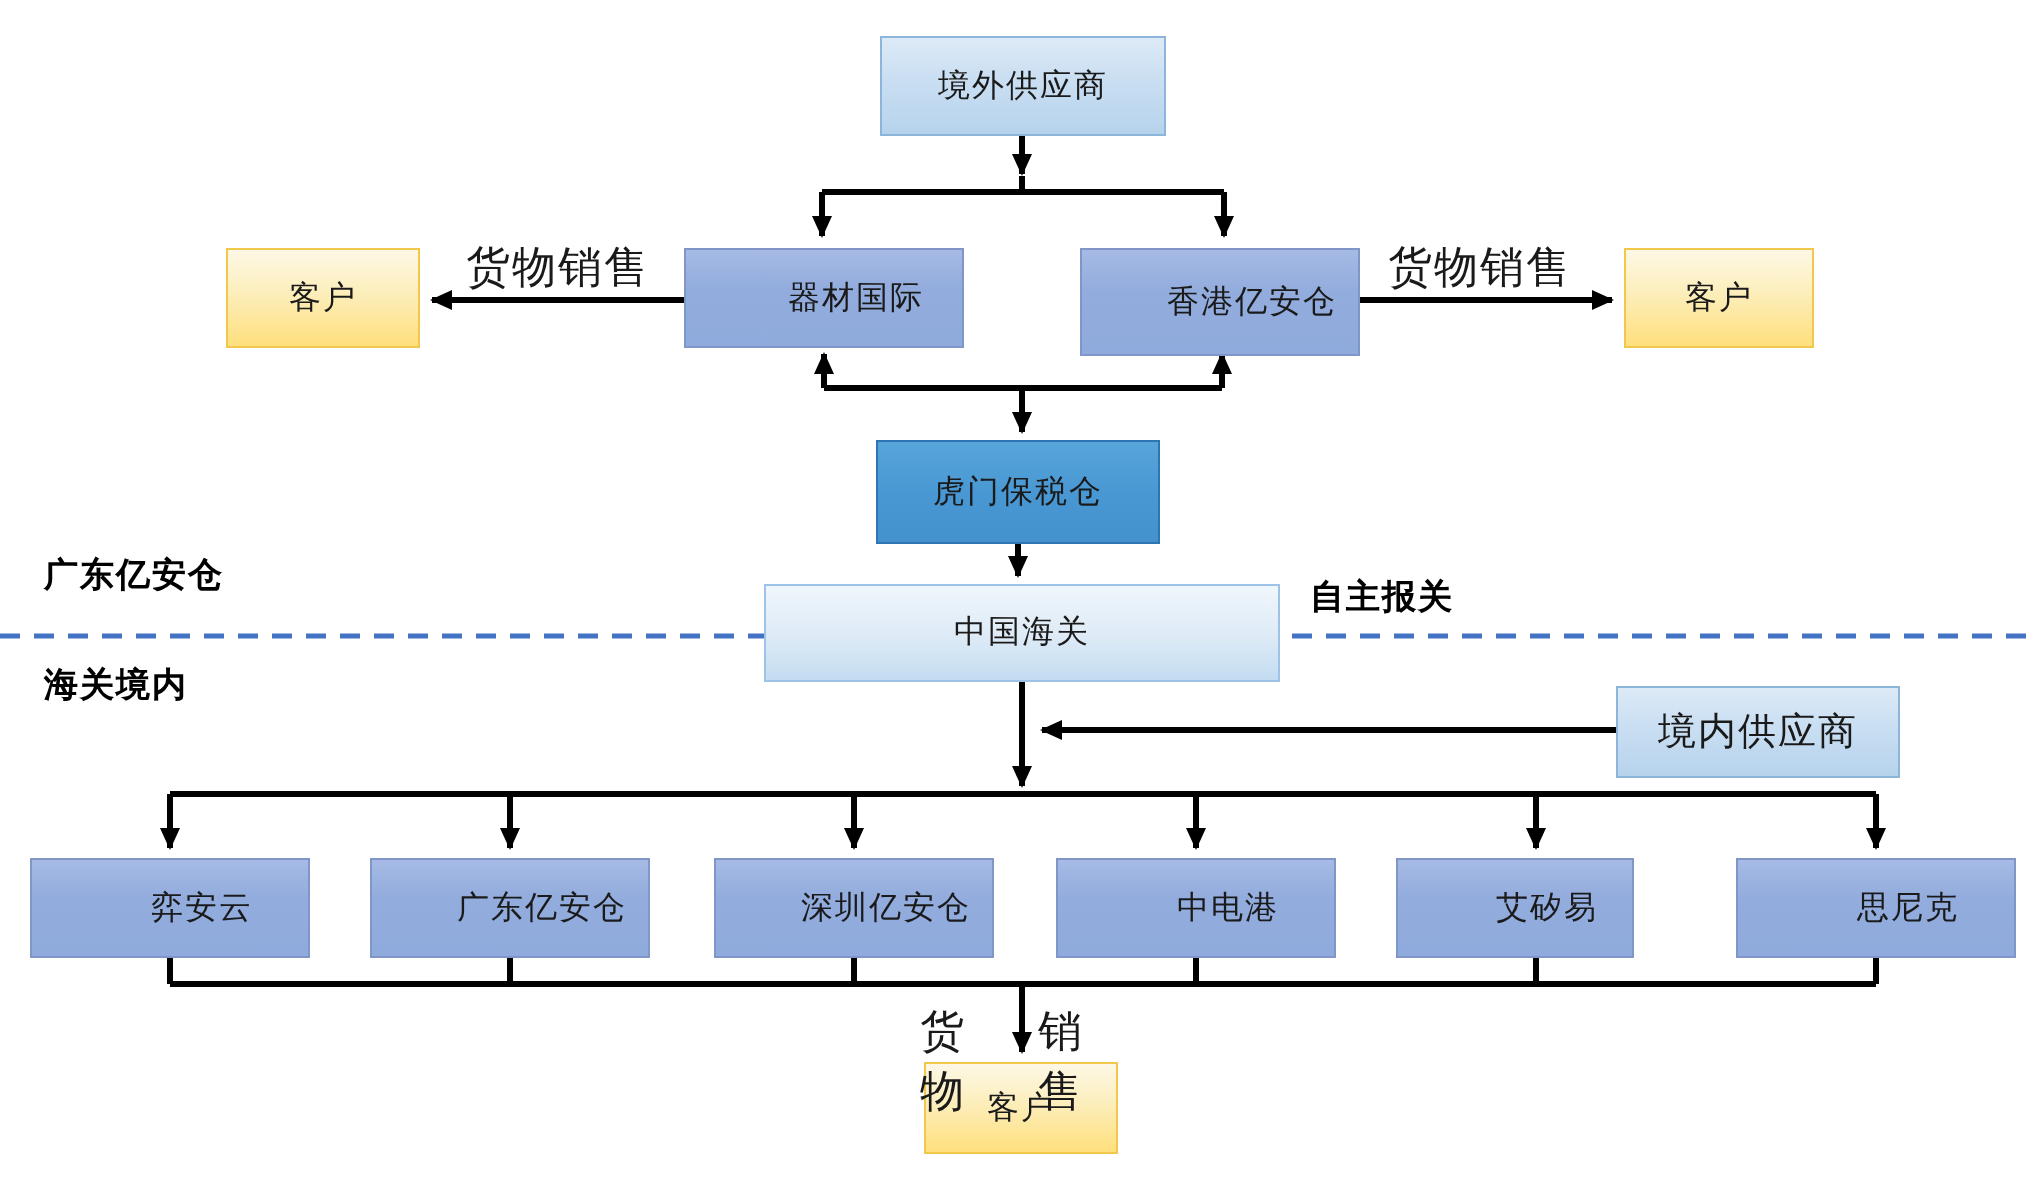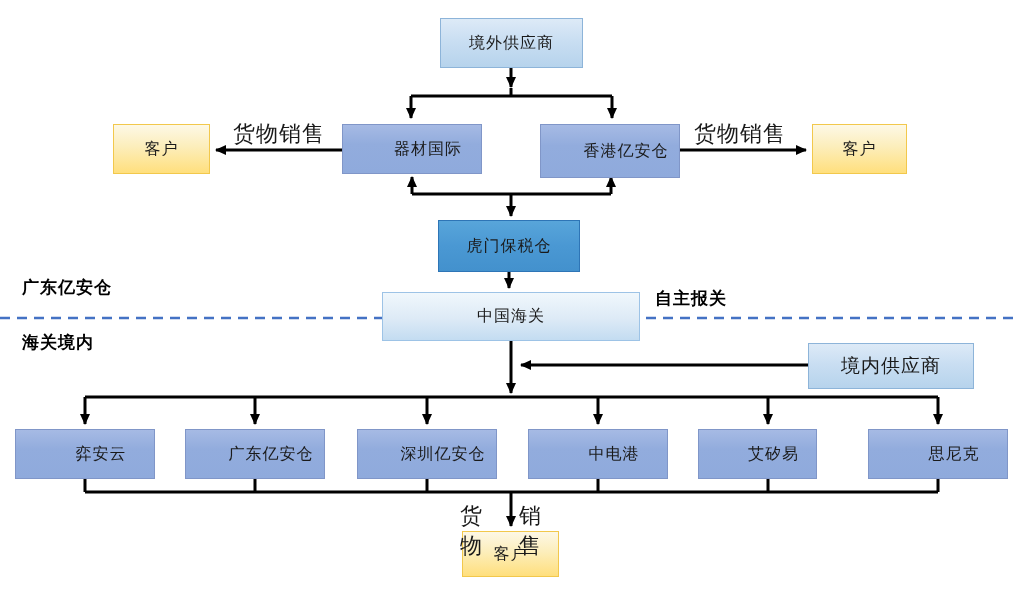--- a/index.html
+++ b/index.html
@@ -107,21 +107,21 @@
   <div class="node purple" style="left:540px;top:124px;width:140px;height:54px">香港亿安仓</div>
 
   <div class="node yellow" style="left:113px;top:124px;width:97px;height:50px">客户</div>
 
   <div class="node yellow" style="left:812px;top:124px;width:95px;height:50px">客户</div>
 
   <div class="node mediumblue" style="left:438px;top:220px;width:142px;height:52px">虎门保税仓</div>
 
   <div class="node paleblue" style="left:382px;top:292px;width:258px;height:49px">中国海关</div>
 
-  <div class="node lightblue" style="left:808px;top:343px;width:166px;height:46px;font-size:19px">境内供应商</div>
+  <div class="node lightblue" style="left:808px;top:343px;width:142px;height:46px;font-size:19px">境内供应商</div>
 
   <div class="node purple" style="left:15px;top:429px;width:140px;height:50px">弈安云</div>
   <div class="node purple" style="left:185px;top:429px;width:140px;height:50px">广东亿安仓</div>
   <div class="node purple" style="left:357px;top:429px;width:140px;height:50px">深圳亿安仓</div>
   <div class="node purple" style="left:528px;top:429px;width:140px;height:50px">中电港</div>
   <div class="node purple" style="left:698px;top:429px;width:119px;height:50px">艾矽易</div>
   <div class="node purple" style="left:868px;top:429px;width:140px;height:50px">思尼克</div>
 
   <div class="node yellow" style="left:462px;top:531px;width:97px;height:46px">客户</div>
 

